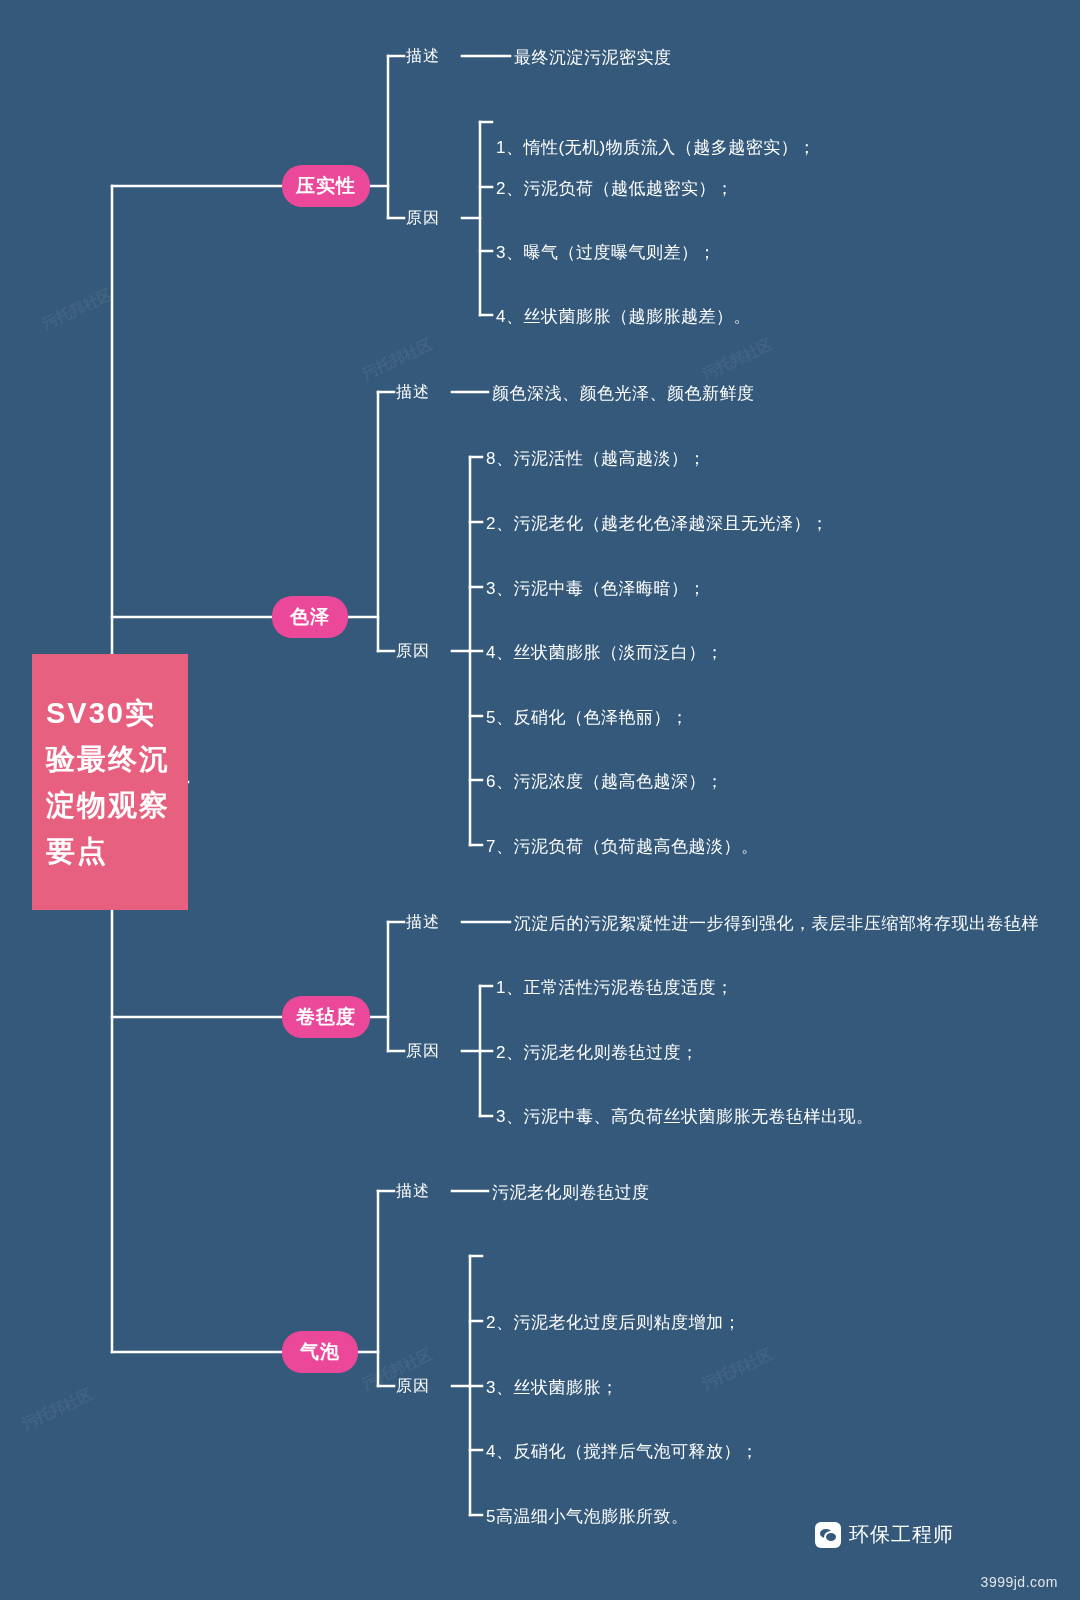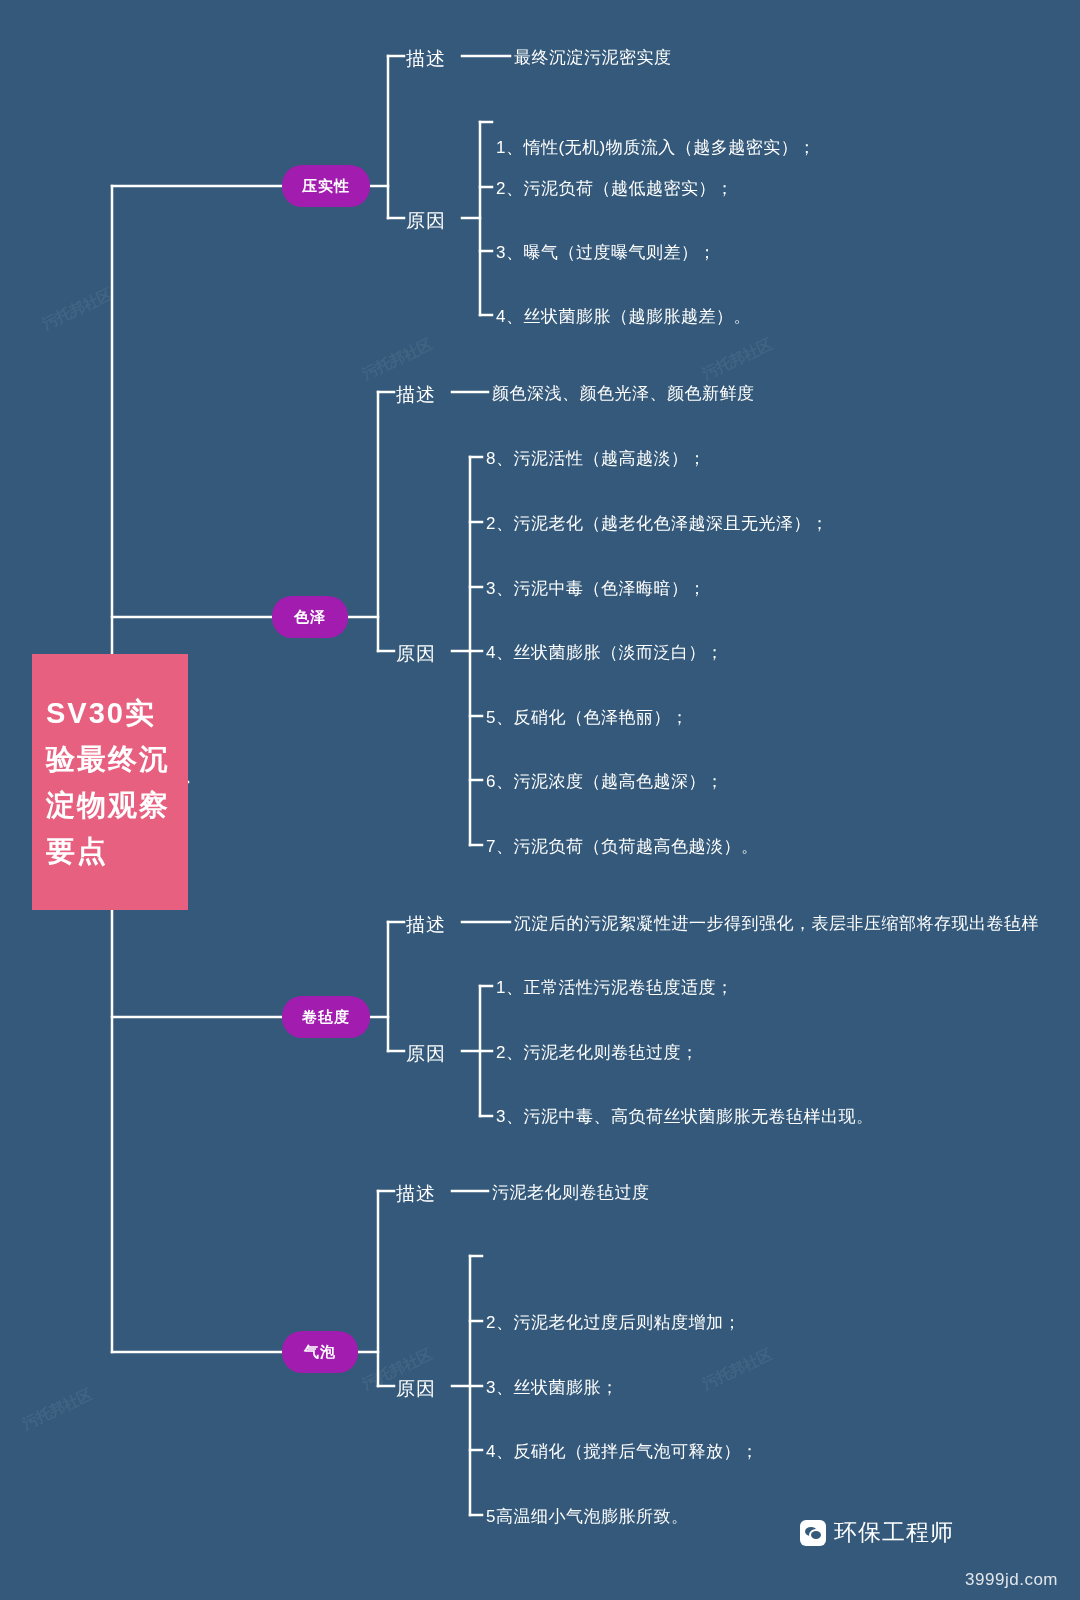--- a/index.html
+++ b/index.html
@@ -47,39 +47,39 @@
     font-weight: bold;
     line-height: 46px;
     letter-spacing: 2px;
     color: #ffffff;
     text-align: left;
     word-break: break-all;
   }
   
   .branch-node {
     position: absolute;
-    background: #a21caf;
-    color: #ffffff;
-    font-size: 15px;
+    background: #ec4899;
+    color: #ffffff;
+    font-size: 19px;
     font-weight: bold;
     letter-spacing: 1px;
     display: flex;
     align-items: center;
     justify-content: center;
     height: 42px;
     box-sizing: border-box;
     border-radius: 20px;
   }
   .branch-node.w3 { width: 88px; }
   .branch-node.w2 { width: 76px; }
 
   
   .sub-label {
     position: absolute;
-    font-size: 19px;
+    font-size: 16px;
     color: #ffffff;
     letter-spacing: 1px;
     white-space: nowrap;
   }
   
   .leaf {
     position: absolute;
     font-size: 17px;
     color: #ffffff;
     letter-spacing: 0.5px;
@@ -125,29 +125,29 @@
   .wechat-badge:after {
     content: "";
     position: absolute;
     left: 11px; top: 11px;
     width: 10px; height: 8px;
     border-radius: 50%;
     background: #34597a;
     box-shadow: 0 0 0 2px #ffffff;
   }
   .footer-name {
-    font-size: 23px;
+    font-size: 20px;
     color: #ffffff;
     letter-spacing: 1px;
   }
   .footer-site {
     position: absolute;
     right: 22px;
     bottom: 10px;
-    font-size: 17px;
+    font-size: 14px;
     color: rgba(255,255,255,0.85);
     letter-spacing: 0.5px;
   }
 </style>
 </head>
 <body>
 
 <div class="canvas">
 
   <div class="wm" style="left:40px;  top:300px;">污托邦社区</div>

